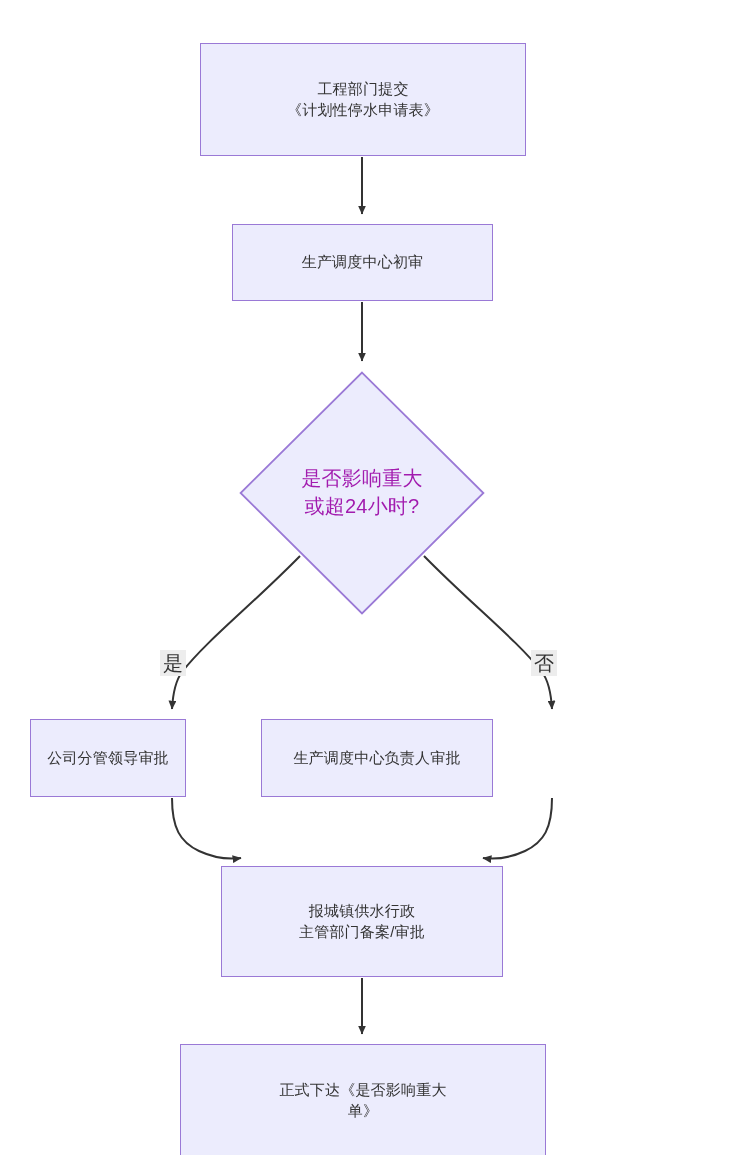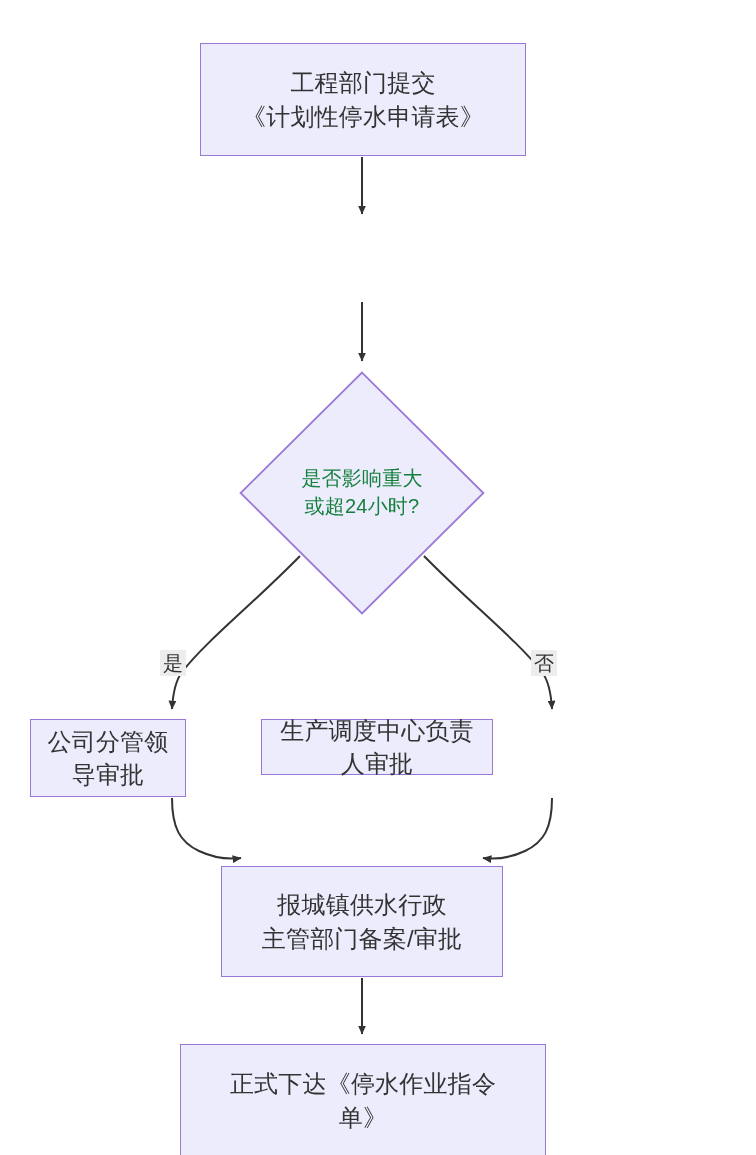--- a/index.html
+++ b/index.html
@@ -29,21 +29,21 @@
   }
   .node {
     position: absolute;
     box-sizing: border-box;
     display: flex;
     align-items: center;
     justify-content: center;
     background: #ececfd;
     border: 1.6px solid #9a79d6;
     color: #333333;
-    font-size: 24px;
+    font-size: 15px;
     line-height: 1.38;
     text-align: center;
     white-space: pre-line;
     letter-spacing: 0.2px;
   }
   .node-label {
     display: block;
     white-space: pre-line;
     padding: 0 8px;
   }
@@ -64,42 +64,42 @@
   }
   .decision .decision-label {
     position: absolute;
     left: 0;
     top: 0;
     width: 100%;
     height: 100%;
     display: flex;
     align-items: center;
     justify-content: center;
-    color: #15803d;
+    color: #a21caf;
     font-size: 20px;
     line-height: 1.38;
     text-align: center;
     white-space: pre-line;
     letter-spacing: 0.2px;
   }
   
   .edge-label {
     position: absolute;
     background: #ededed;
     color: #333333;
     font-size: 20px;
     line-height: 1.2;
     padding: 1px 3px;
     white-space: nowrap;
   }
   
   #node-submit      { left: 200px; top: 43px;   width: 326px; height: 113px; }
   #node-initial     { left: 232px; top: 224px;  width: 261px; height: 77px;  }
   #node-leader      { left: 30px;  top: 719px;  width: 156px; height: 78px;  }
-  #node-dispatch    { left: 261px; top: 719px;  width: 232px; height: 56px;  }
+  #node-dispatch    { left: 261px; top: 719px;  width: 232px; height: 78px;  }
   #node-filing      { left: 221px; top: 866px;  width: 282px; height: 111px; align-items: center; }
   #node-order       { left: 180px; top: 1044px; width: 366px; height: 113px; }
   #label-yes        { left: 160px; top: 650px; }
   #label-no         { left: 531px; top: 650px; }
 </style>
 </head>
 <body>
 
 <div id="flowchart">
 
@@ -123,20 +123,23 @@
     <path d="M 552,798 C 552,828 544,842 525,851 C 512,857 498,860 483,858" fill="none" stroke="#333333" stroke-width="2" marker-end="url(#arrowhead)"></path>
 
     <path d="M 362,978 L 362,1034" fill="none" stroke="#333333" stroke-width="2" marker-end="url(#arrowhead)"></path>
   </svg>
 
   <div class="node" id="node-submit">
     <span class="node-label">工程部门提交
 《计划性停水申请表》</span>
   </div>
 
+  <div class="node" id="node-initial">
+    <span class="node-label">生产调度中心初审</span>
+  </div>
 
   <div class="decision">
     <svg class="diamond-shape" viewBox="0 0 246 244" xmlns="http://www.w3.org/2000/svg" preserveAspectRatio="none">
       <polygon points="123,1.6 244.4,122 123,242.4 1.6,122" fill="#ececfd" stroke="#9a79d6" stroke-width="1.8"></polygon>
     </svg>
     <span class="decision-label">是否影响重大
 或超24小时?</span>
   </div>
 
   <span class="edge-label" id="label-yes">是</span>
@@ -150,17 +153,17 @@
   <div class="node" id="node-dispatch">
     <span class="node-label">生产调度中心负责人审批</span>
   </div>
 
   <div class="node" id="node-filing">
     <span class="node-label">报城镇供水行政
 主管部门备案/审批</span>
   </div>
 
   <div class="node" id="node-order">
-    <span class="node-label">正式下达《停水作业指令
+    <span class="node-label">正式下达《是否影响重大
 单》</span>
   </div>
 
 </div>
 
 </body></html>

